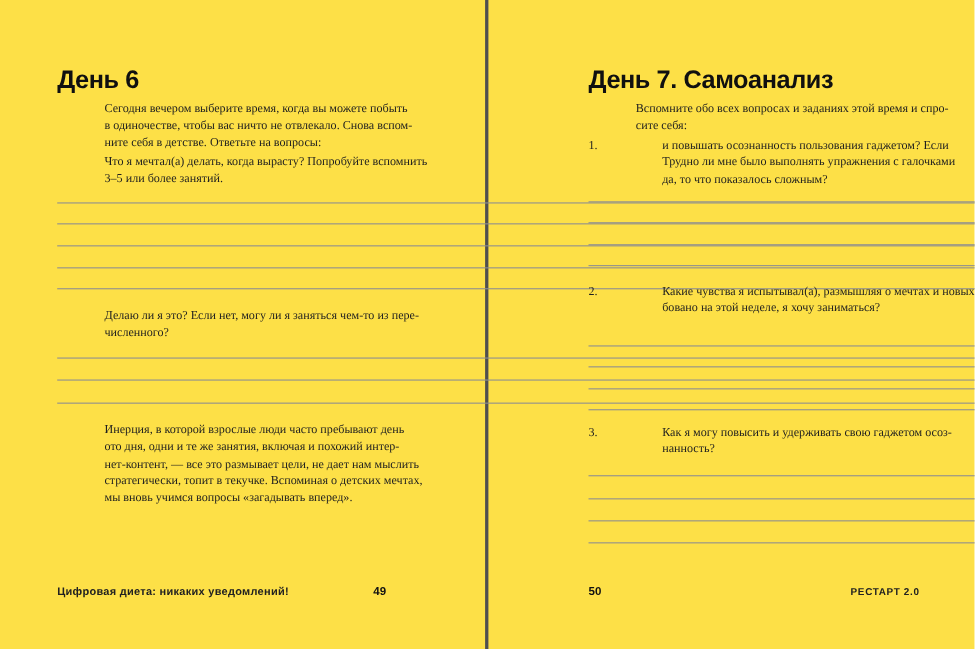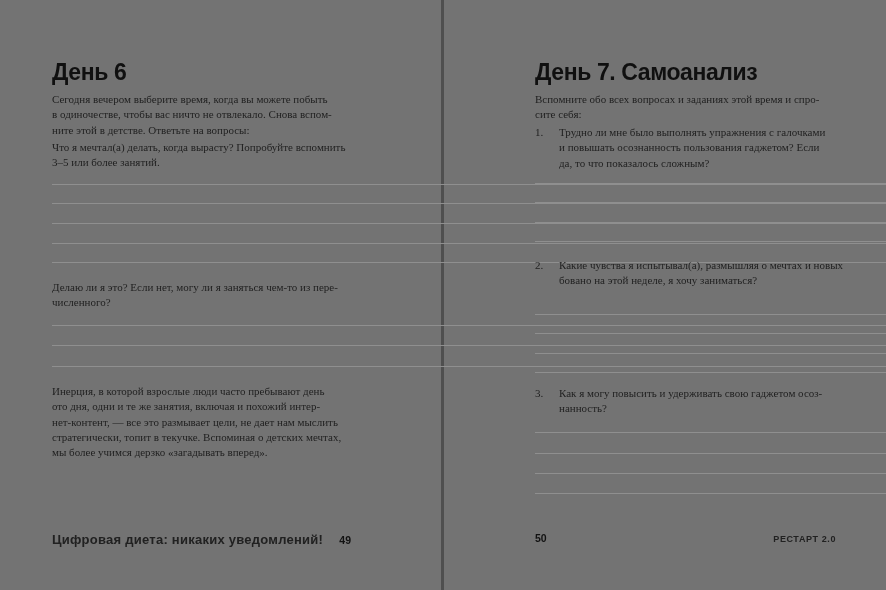--- a/index.html
+++ b/index.html
@@ -3,75 +3,75 @@
 <meta charset="utf-8">
 <style>
   * { margin: 0; padding: 0; box-sizing: border-box; }
   html, body { background: #ffffff; }
   body {
     width: 886px; height: 590px;
     position: relative; overflow: hidden;
     font-family: "Liberation Serif", serif;
     color: #1f1f1f;
   }
-  .spread { position: absolute; inset: 0; background: #737373; }
+  .spread { position: absolute; inset: 0; background: #fde047; }
   .spine {
     position: absolute; left: 441px; top: 0;
     width: 3px; height: 590px; background: #4f4f4f;
   }
   .block { position: absolute; }
 
   
   .lp { left: 52px;  width: 299px; }
   .rp { left: 535px; width: 301px; }
 
   h1.page-title {
     font-family: "Liberation Sans", sans-serif;
     font-weight: 700; font-size: 23px; line-height: 25px;
     letter-spacing: -0.4px; color: #101010;
   }
   .para { font-size: 11px; line-height: 15.3px; color: #1f1f1f; }
-  .tline { white-space: nowrap; }
+  .tline { white-space: nowrap; margin-left: 43px; }
 
   .qitem { display: flex; font-size: 11px; line-height: 15.3px; }
   .qnum  { width: 24px; flex: none; }
   .qtext { flex: 1; }
 
   .rules { width: 100%; }
   .rules .rule { border-bottom: 1px solid #8f8f8f; }
   .rules-a .rule { height: 19.7px; }  
   .rules-b .rule { height: 20.5px; }  
   .rules-c .rule { height: 19.5px; }  
   .rules-d .rule { height: 20.3px; }  
 
   .page-footer {
     display: flex; justify-content: space-between; align-items: baseline;
     font-family: "Liberation Sans", sans-serif;
   }
   .footer-label {
-    font-size: 13px; font-weight: 700; letter-spacing: 0.25px; color: #212121;
+    font-size: 10px; font-weight: 700; letter-spacing: 0.25px; color: #212121;
   }
   .footer-label.edition { font-size: 9px; letter-spacing: 0.6px; padding-left: 22px; }
   .page-number { font-size: 10.5px; font-weight: 700; color: #121212; text-align: center; }
 </style>
 </head>
 <body>
 
 <div class="spread">
 
   <div class="spine"></div>
 
   <section>
 
     <h1 class="block lp page-title" style="top:60px">День 6</h1>
 
     <div class="block lp para" style="top:92px">
         <div class="tline">Сегодня вечером выберите время, когда вы можете побыть</div>
         <div class="tline">в одиночестве, чтобы вас ничто не отвлекало. Снова вспом-</div>
-        <div class="tline">ните этой в детстве. Ответьте на вопросы:</div>
+        <div class="tline">ните себя в детстве. Ответьте на вопросы:</div>
       </div>
 
     <div class="block lp para" style="top:140px">
         <div class="tline">Что я мечтал(а) делать, когда вырасту? Попробуйте вспомнить</div>
         <div class="tline">3–5 или более занятий.</div>
       </div>
 
     <div class="block lp rules rules-a" style="top:165px">
       <div class="rule"></div>
       <div class="rule"></div>
@@ -89,21 +89,21 @@
       <div class="rule"></div>
       <div class="rule"></div>
       <div class="rule"></div>
     </div>
 
     <div class="block lp para" style="top:384px">
         <div class="tline">Инерция, в которой взрослые люди часто пребывают день</div>
         <div class="tline">ото дня, одни и те же занятия, включая и похожий интер-</div>
         <div class="tline">нет-контент, — все это размывает цели, не дает нам мыслить</div>
         <div class="tline">стратегически, топит в текучке. Вспоминая о детских мечтах,</div>
-        <div class="tline">мы более учимся дерзко «загадывать вперед».</div>
+        <div class="tline">мы вновь учимся вопросы «загадывать вперед».</div>
       </div>
 
     <div class="block lp page-footer" style="top:532px">
       <span class="footer-label">Цифровая диета: никаких уведомлений!</span>
       <span class="page-number">49</span>
     </div>
 
   </section>
 
   <section>
@@ -111,22 +111,22 @@
     <h1 class="block rp page-title" style="top:60px">День 7. Самоанализ</h1>
 
     <div class="block rp para" style="top:92px">
         <div class="tline">Вспомните обо всех вопросах и заданиях этой время и спро-</div>
         <div class="tline">сите себя:</div>
       </div>
 
     <div class="block rp qitem" style="top:125px">
       <span class="qnum">1.</span>
       <span class="qtext para">
+          <div class="tline">и повышать осознанность пользования гаджетом? Если</div>
           <div class="tline">Трудно ли мне было выполнять упражнения с галочками</div>
-          <div class="tline">и повышать осознанность пользования гаджетом? Если</div>
           <div class="tline">да, то что показалось сложным?</div>
         </span>
     </div>
 
     <div class="block rp rules rules-c" style="top:164px">
       <div class="rule"></div>
       <div class="rule"></div>
       <div class="rule"></div>
       <div class="rule"></div>
     </div>

